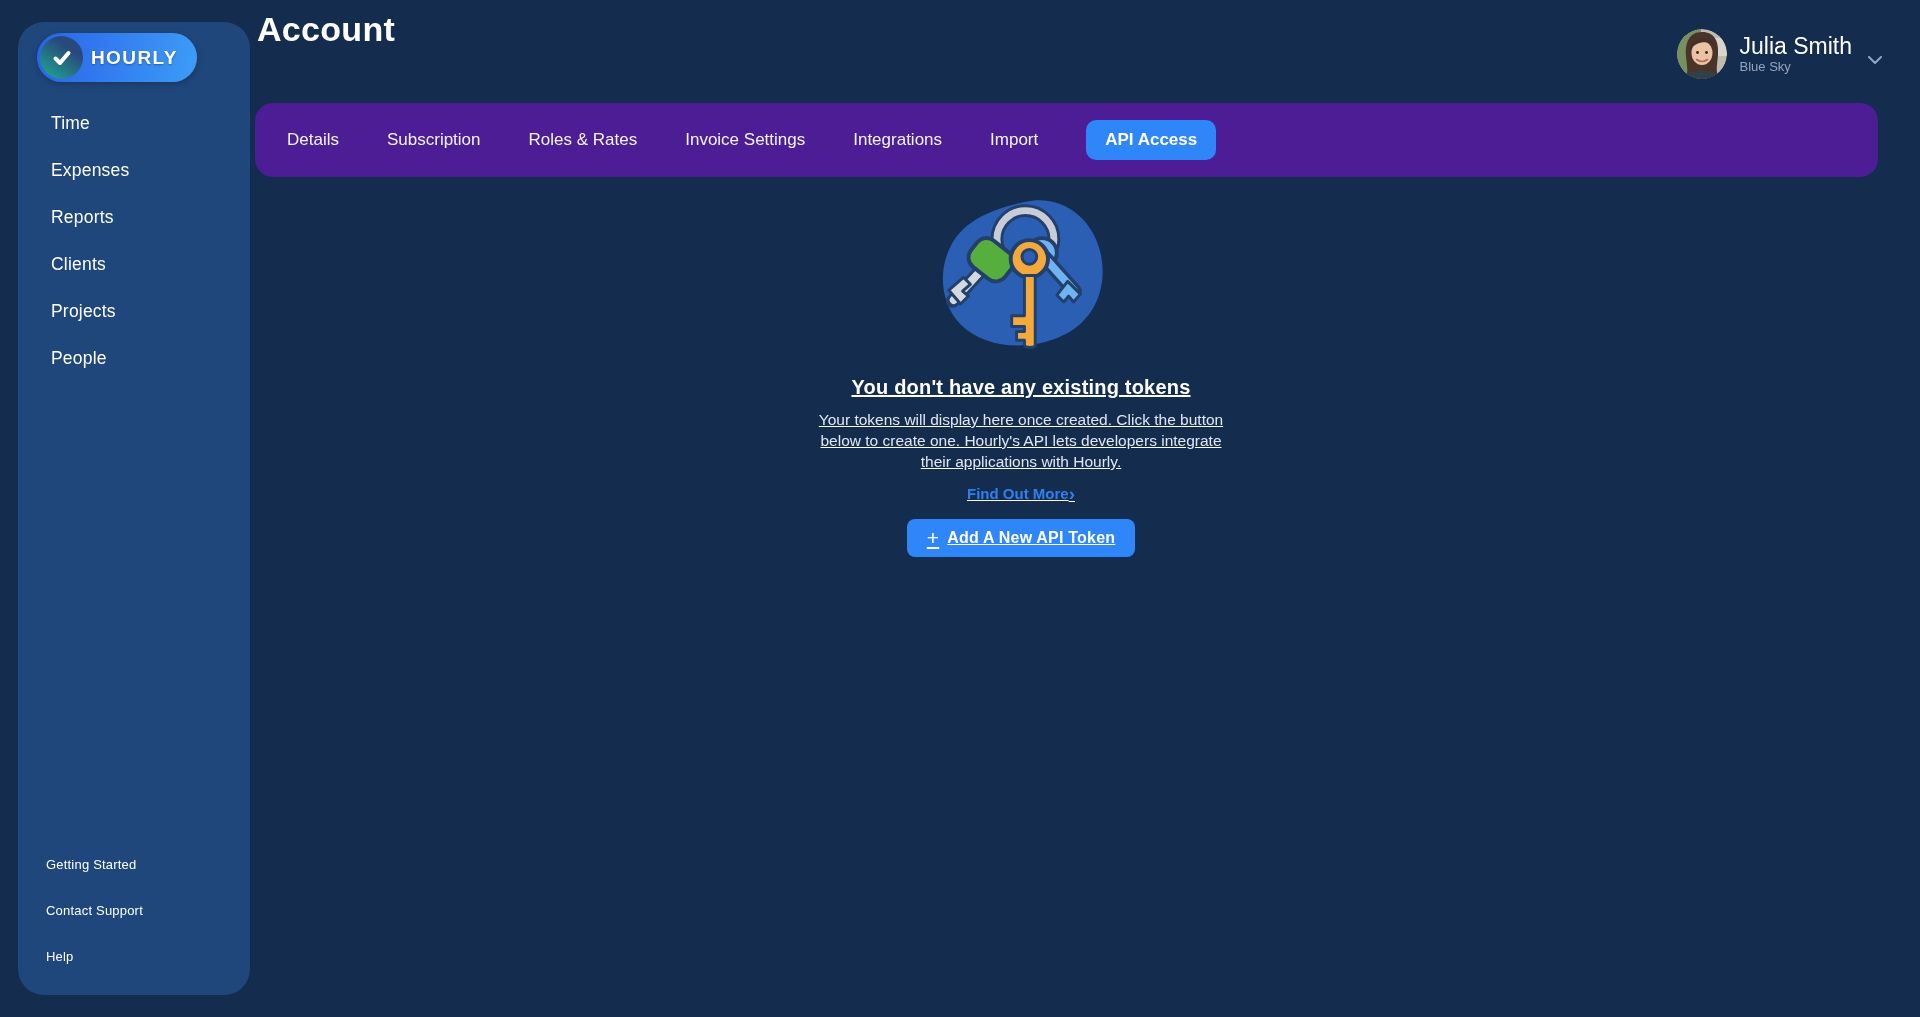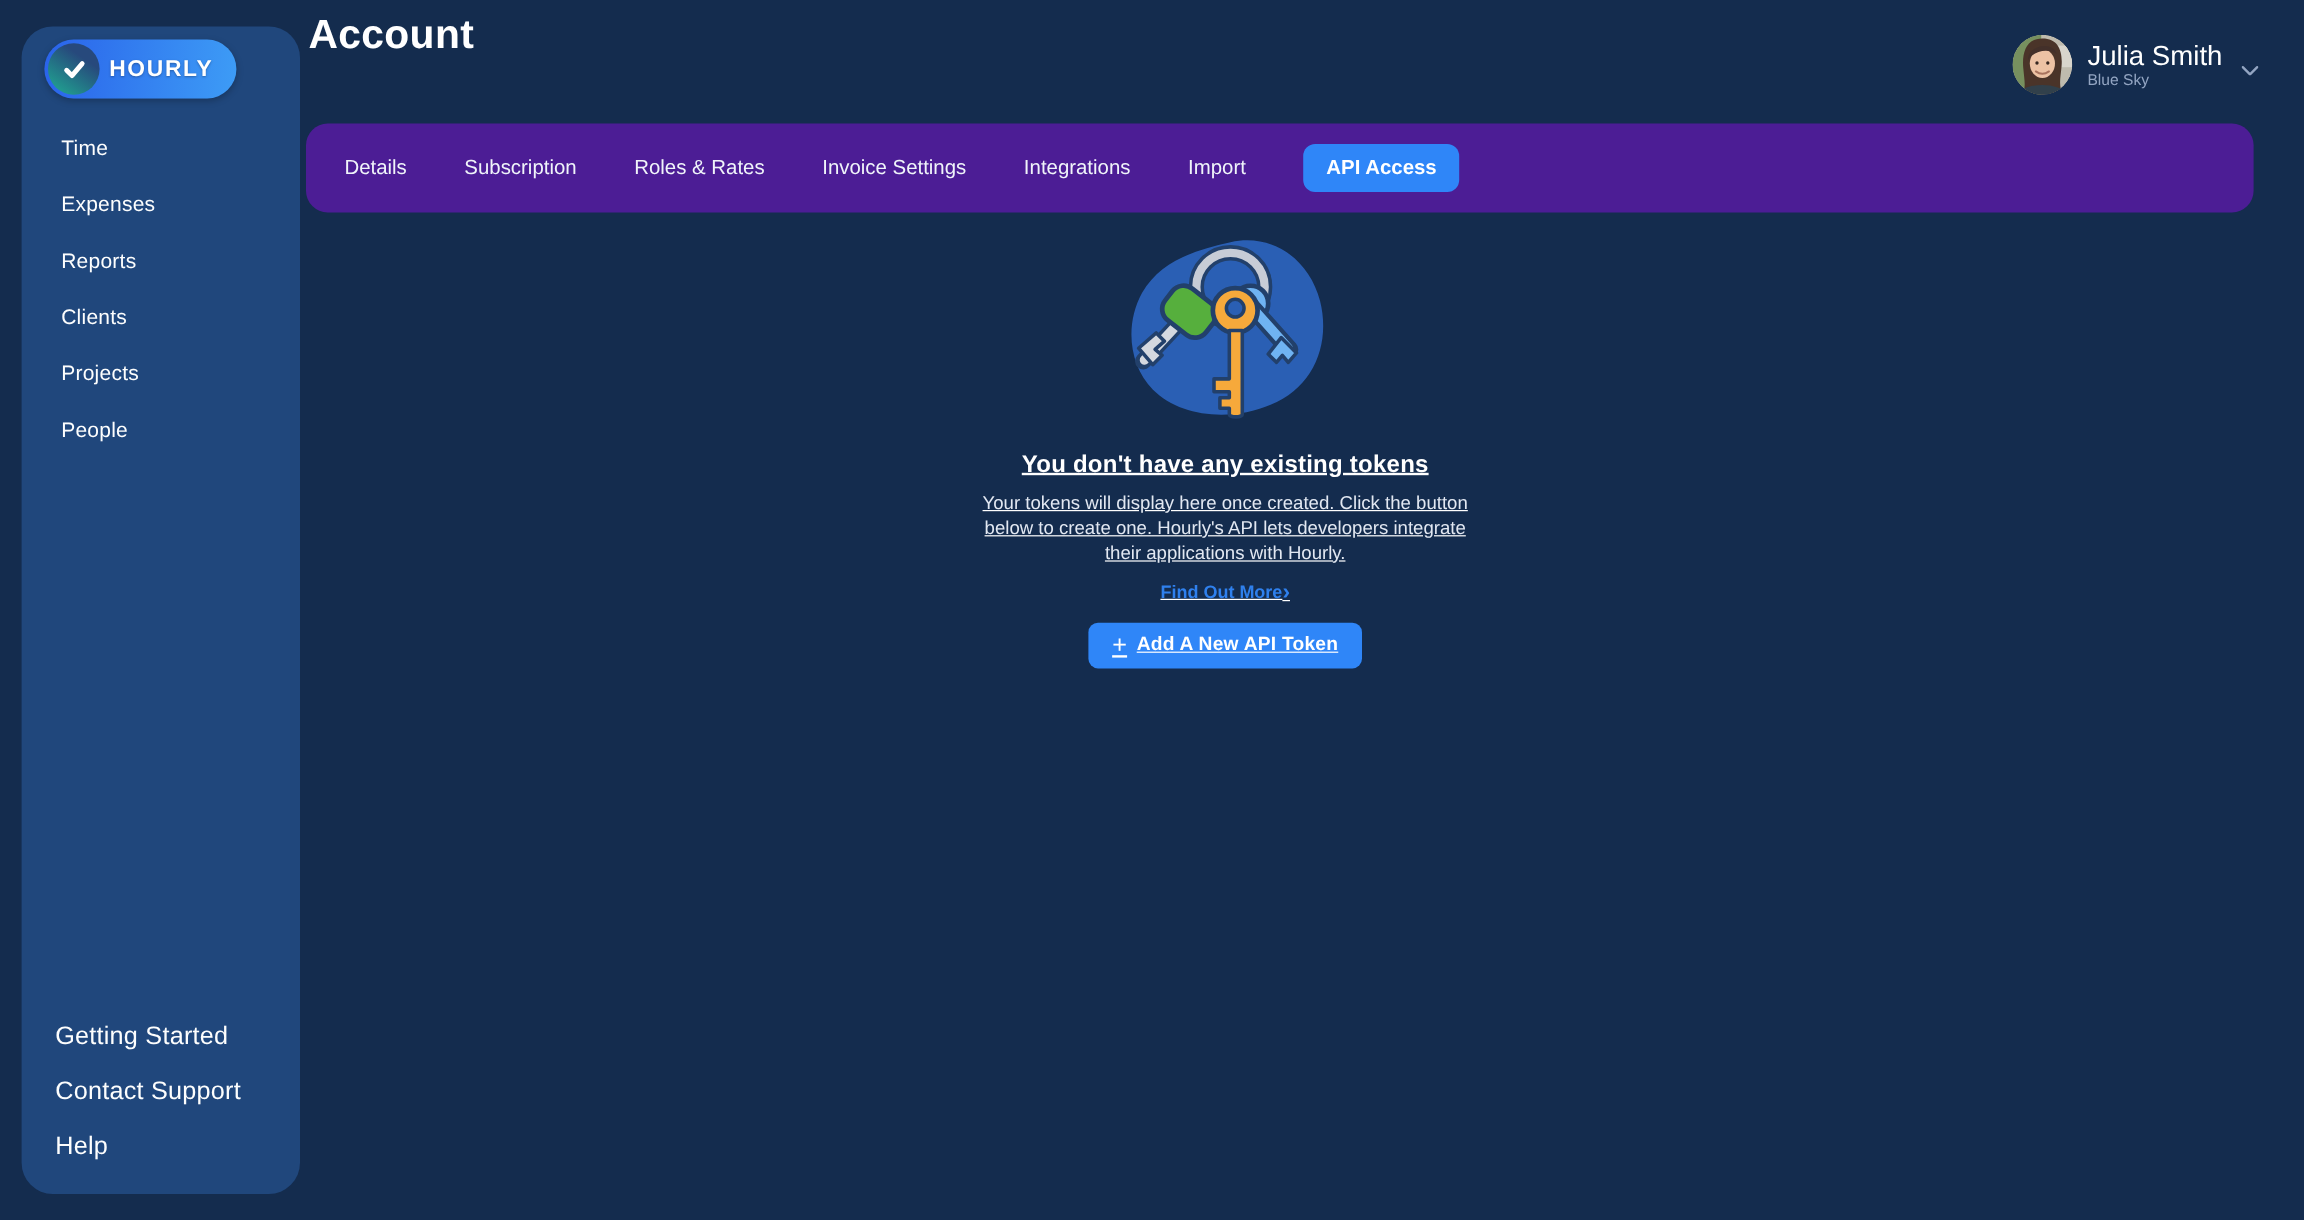--- a/index.html
+++ b/index.html
@@ -41,21 +41,21 @@
     text-shadow: 0 1px 2px rgba(20,40,80,.45);
   }
   .nav-main { position: absolute; top: 78px; left: 0; right: 0; }
   .nav-item {
     display: flex; align-items: center;
     height: 47px; padding-left: 33px;
     font-size: 17.5px; color: #FDFEFE;
     cursor: pointer; letter-spacing: .2px;
   }
   .nav-footer { position: absolute; bottom: 16px; left: 0; right: 0; }
-  .nav-footer .nav-item { height: 46px; font-size: 21px; padding-left: 28px; }
+  .nav-footer .nav-item { height: 46px; font-size: 13px; padding-left: 28px; }
 
   
   .page-title {
     position: absolute; left: 257px; top: 10px; margin: 0;
     font-size: 34px; font-weight: 600; letter-spacing: .3px;
   }
   .user-chip {
     position: absolute; top: 29px; right: 38px;
     display: flex; align-items: center; gap: 13px;
     cursor: pointer;

